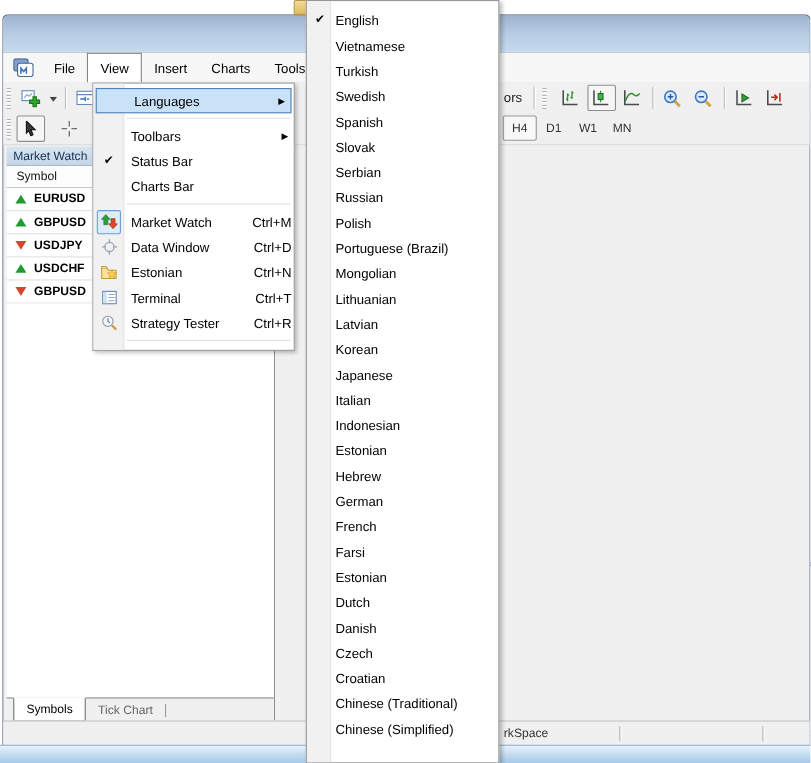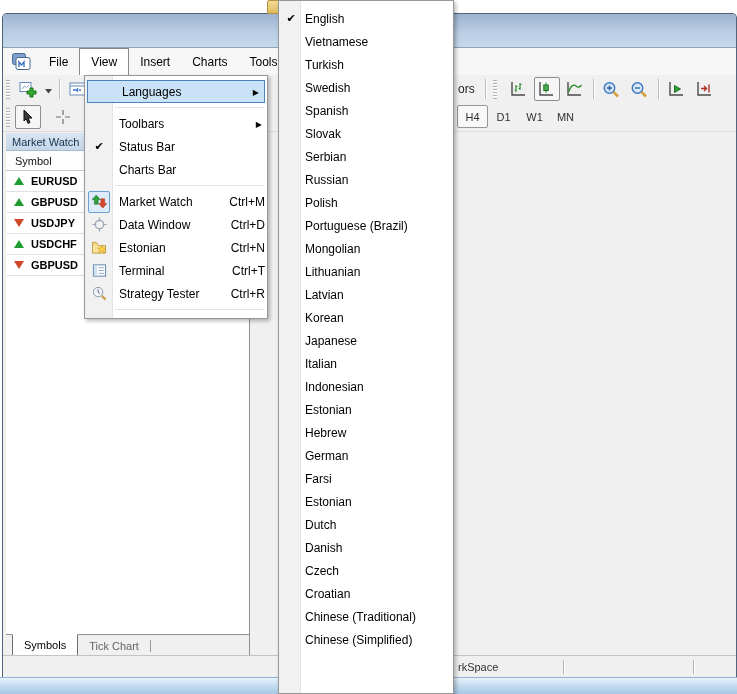--- a/index.html
+++ b/index.html
@@ -522,20 +522,24 @@
         <div class="menu-row">
           <span class="gut"></span>
           <span class="mlab">Hebrew</span>
         </div>
         <div class="menu-row">
           <span class="gut"></span>
           <span class="mlab">German</span>
         </div>
         <div class="menu-row">
           <span class="gut"></span>
+          <span class="mlab">French</span>
+        </div>
+        <div class="menu-row">
+          <span class="gut"></span>
           <span class="mlab">Farsi</span>
         </div>
         <div class="menu-row">
           <span class="gut"></span>
           <span class="mlab">Estonian</span>
         </div>
         <div class="menu-row">
           <span class="gut"></span>
           <span class="mlab">Dutch</span>
         </div>

